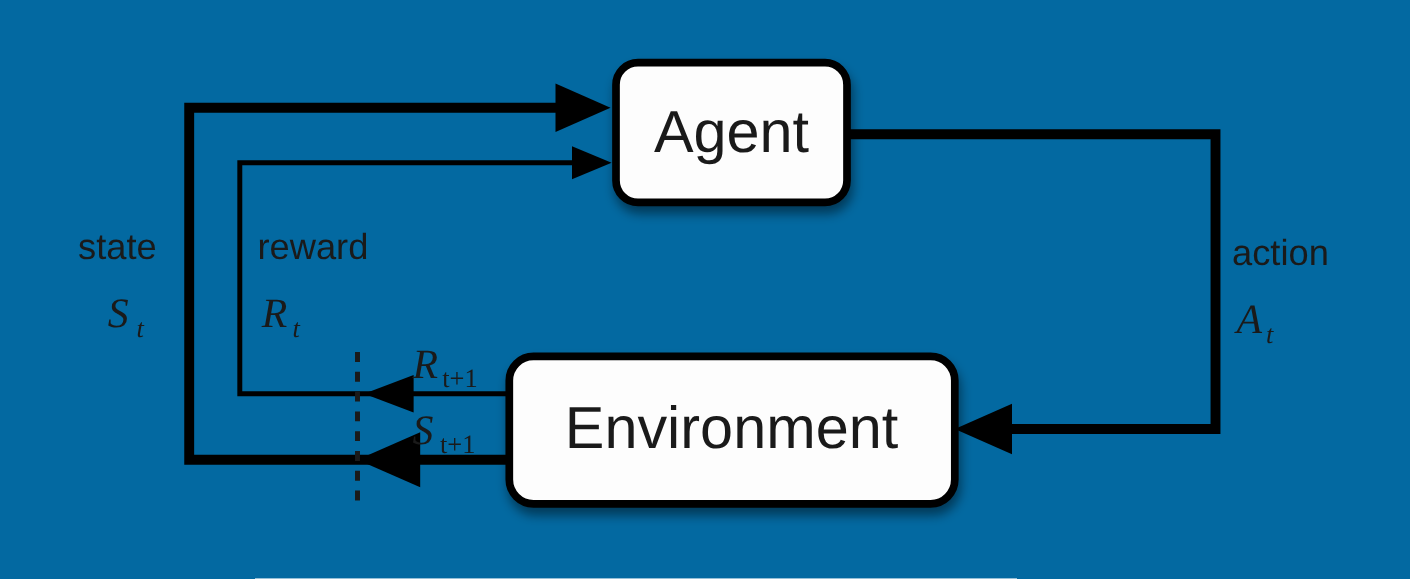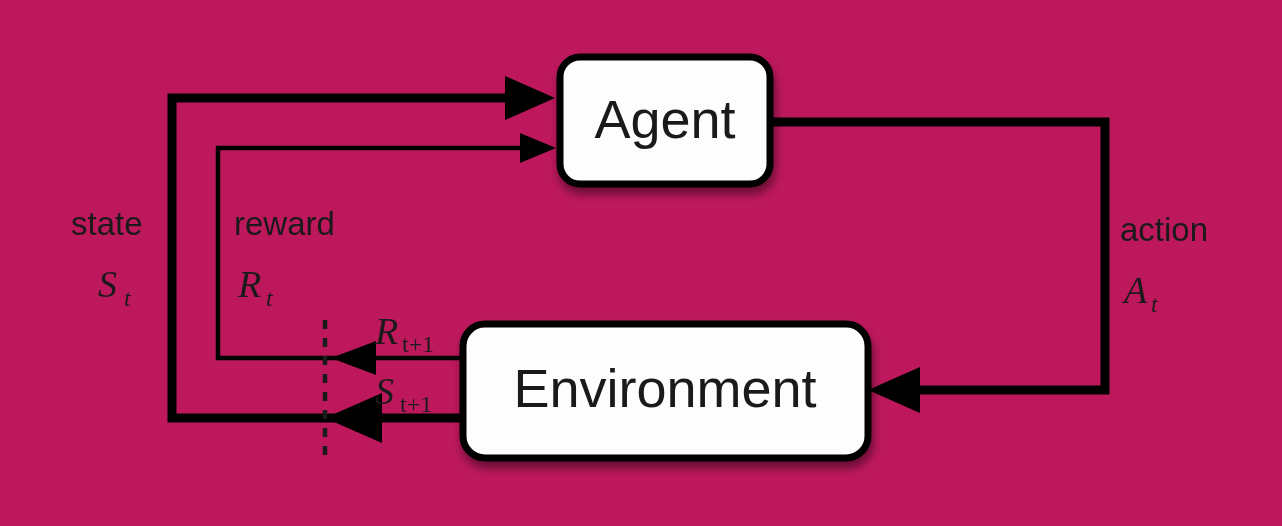--- a/index.html
+++ b/index.html
@@ -7,21 +7,21 @@
     padding: 0;
     background: #ffffff;
   }
   body {
     font-family: "Liberation Sans", sans-serif;
   }
   #canvas {
     position: relative;
     width: 1282px;
     height: 526px;
-    background: #be185d;
+    background: #0369a1;
     overflow: hidden;
   }
   #diagram-svg {
     position: absolute;
     left: 0;
     top: 0;
     width: 1282px;
     height: 526px;
   }
   .box-label {

